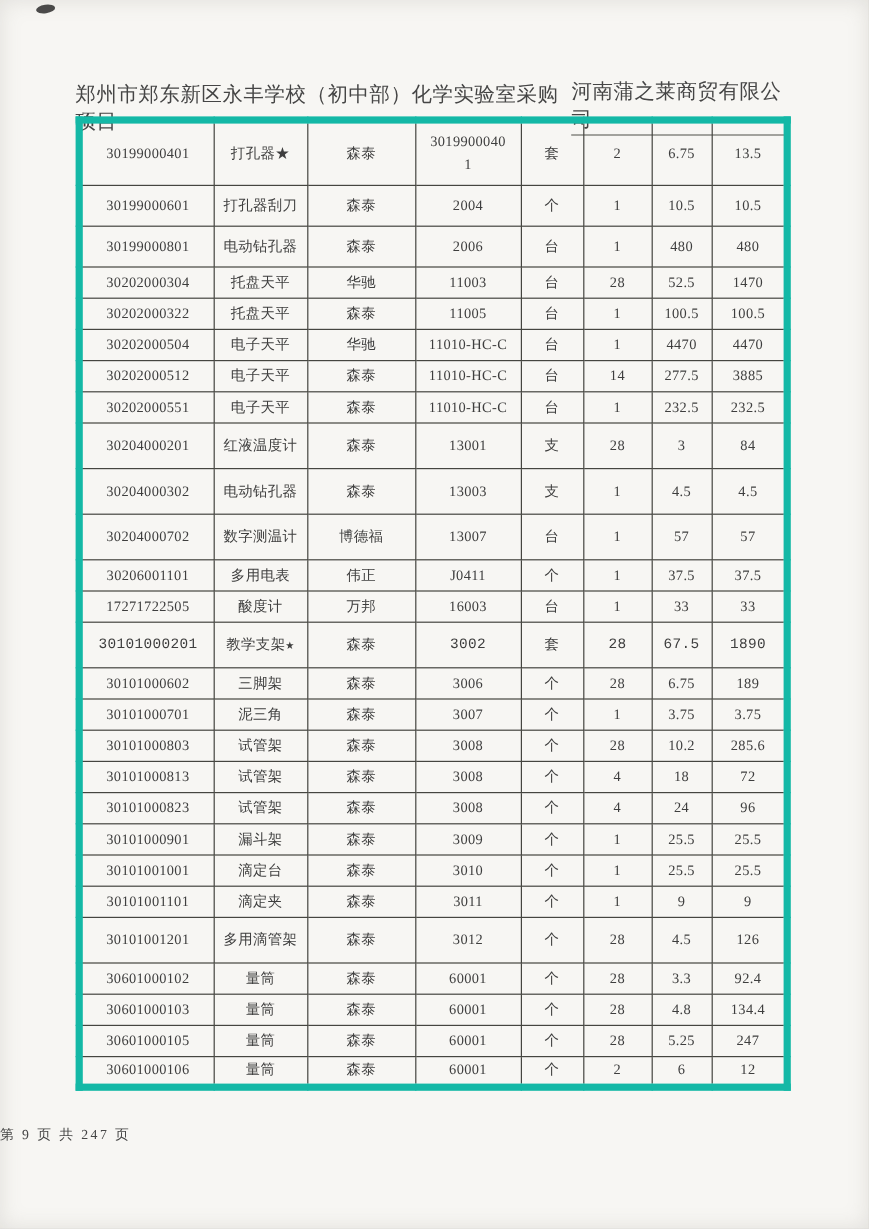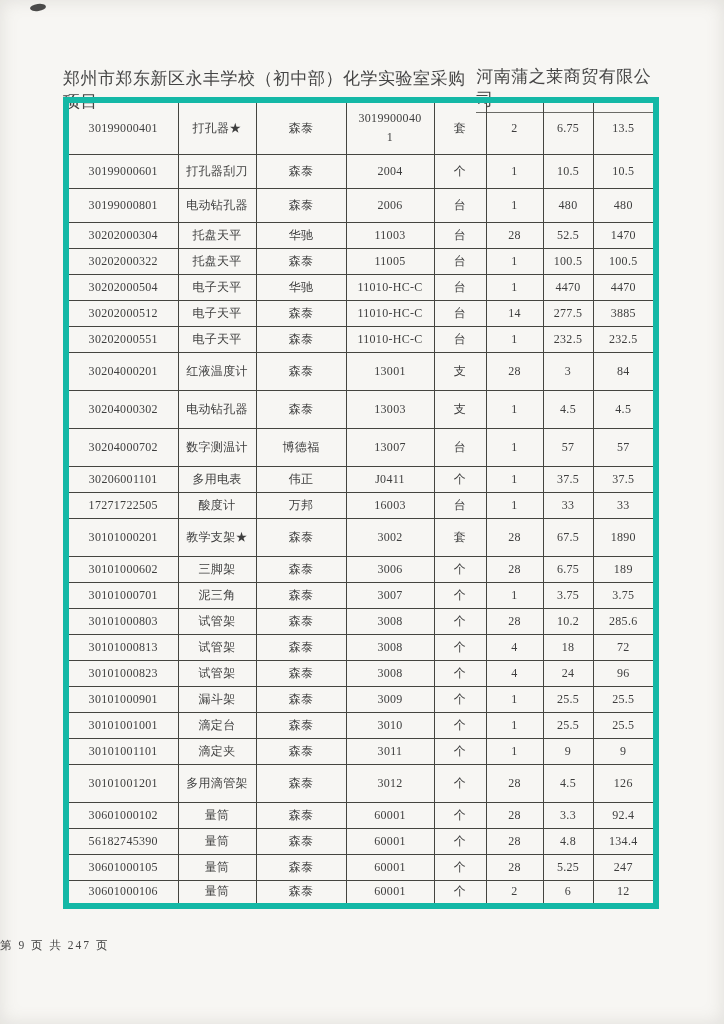--- a/index.html
+++ b/index.html
@@ -225,21 +225,21 @@
         <tr>
           <td>17271722505</td>
           <td>酸度计</td>
           <td>万邦</td>
           <td>16003</td>
           <td>台</td>
           <td>1</td>
           <td>33</td>
           <td>33</td>
         </tr>
-        <tr style="height: 38px;">
+        <tr style="height: 38px; font-family: Liberation Mono, monospace;">
           <td>30101000201</td>
           <td>教学支架★</td>
           <td>森泰</td>
           <td>3002</td>
           <td>套</td>
           <td>28</td>
           <td>67.5</td>
           <td>1890</td>
         </tr>
         <tr>
@@ -336,21 +336,21 @@
           <td>30601000102</td>
           <td>量筒</td>
           <td>森泰</td>
           <td>60001</td>
           <td>个</td>
           <td>28</td>
           <td>3.3</td>
           <td>92.4</td>
         </tr>
         <tr>
-          <td>56182745390</td>
+          <td>30601000103</td>
           <td>量筒</td>
           <td>森泰</td>
           <td>60001</td>
           <td>个</td>
           <td>28</td>
           <td>4.8</td>
           <td>134.4</td>
         </tr>
         <tr>
           <td>30601000105</td>

